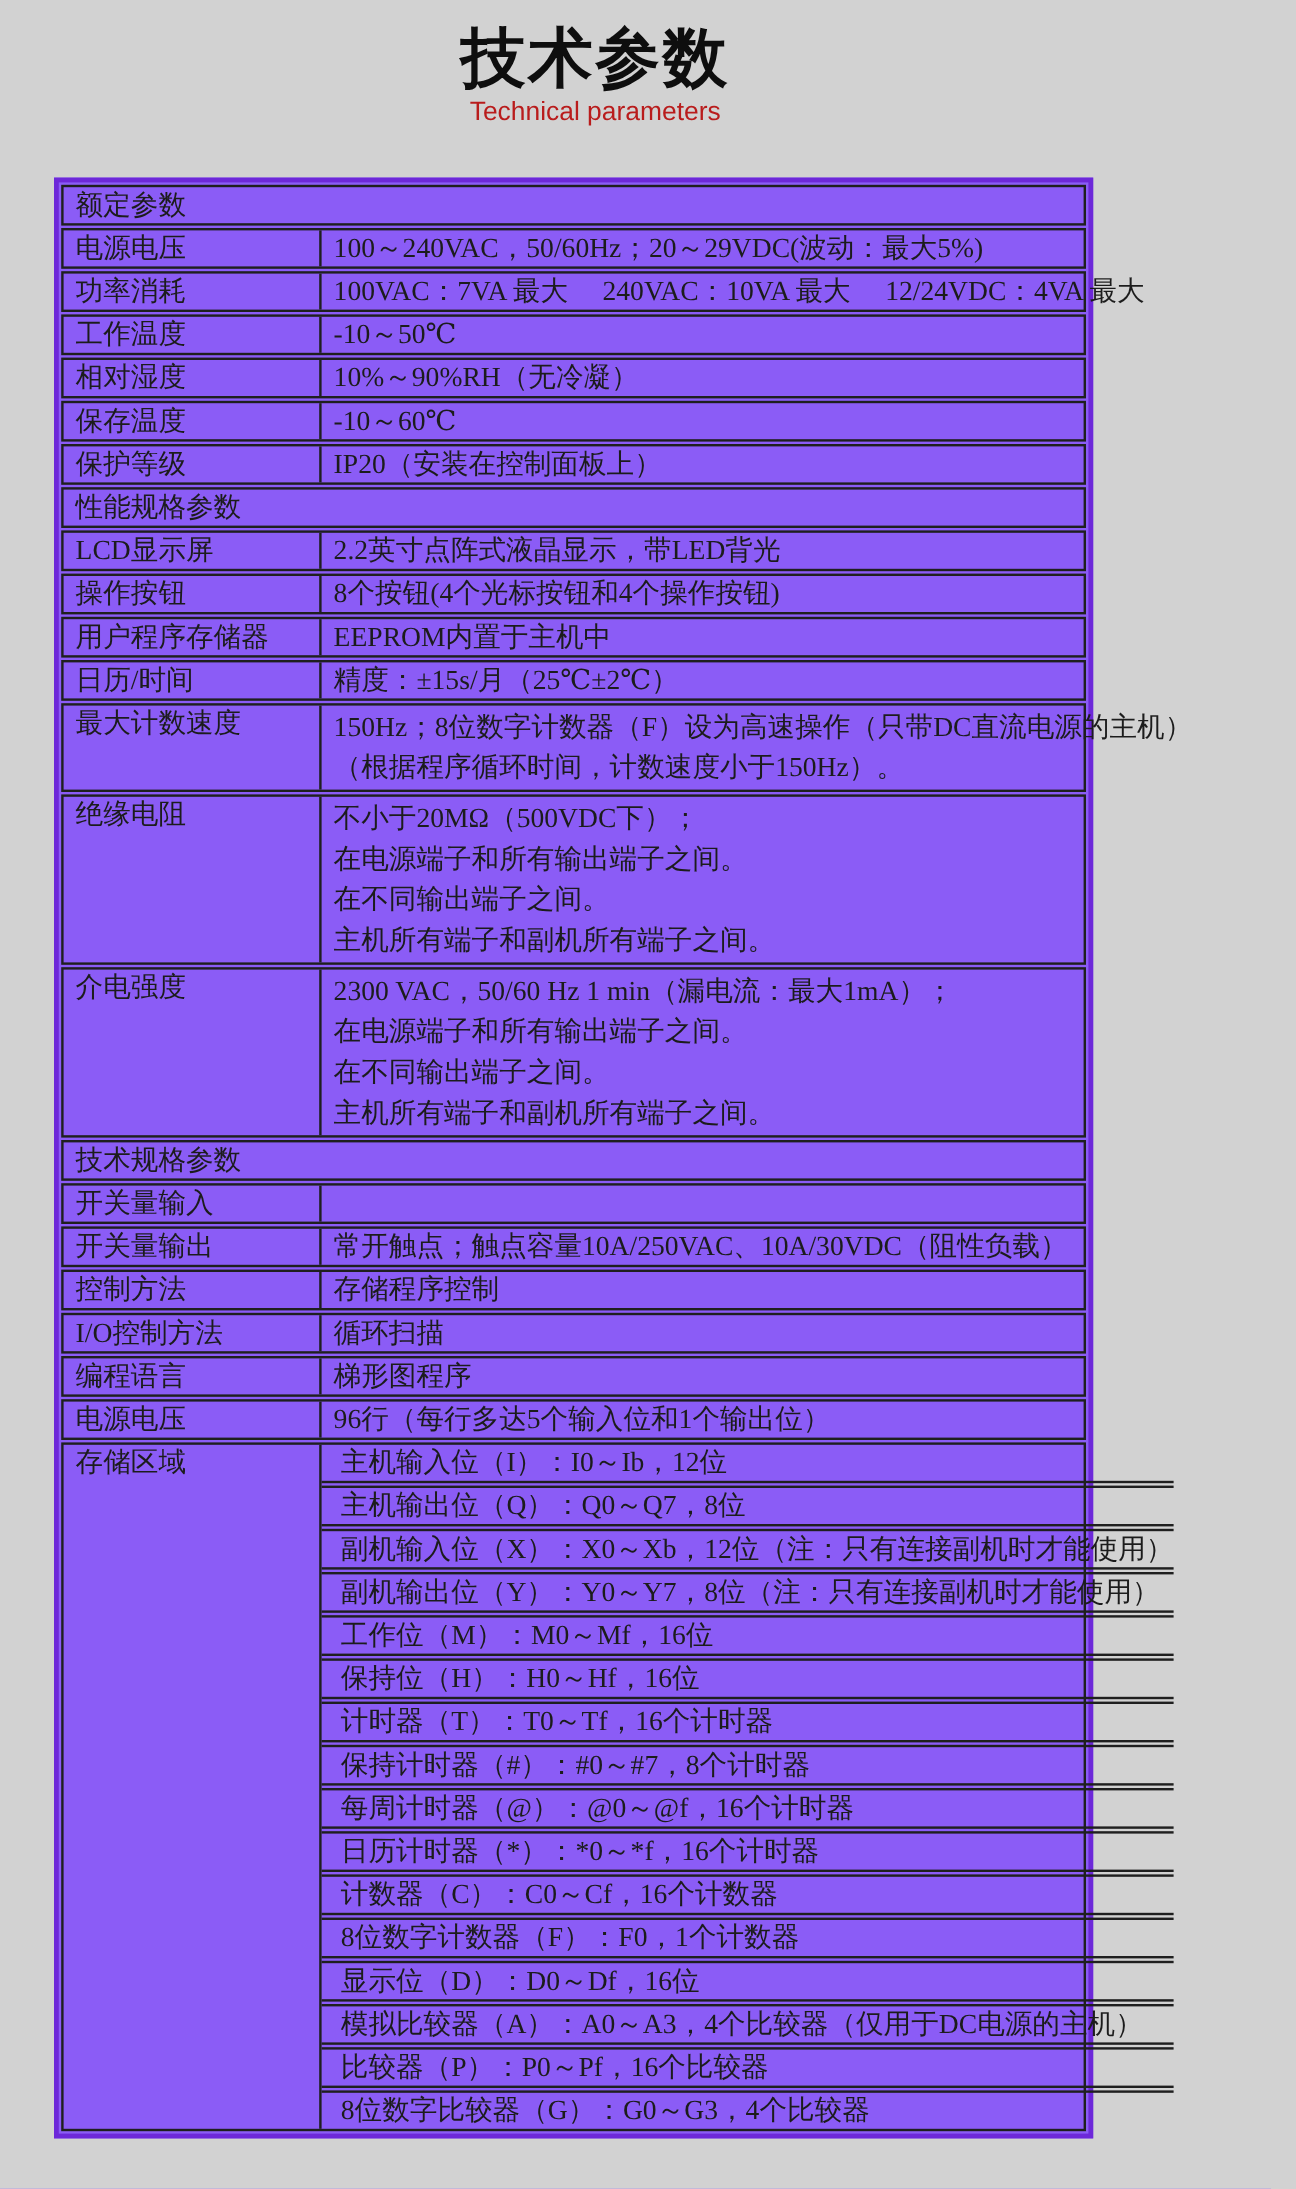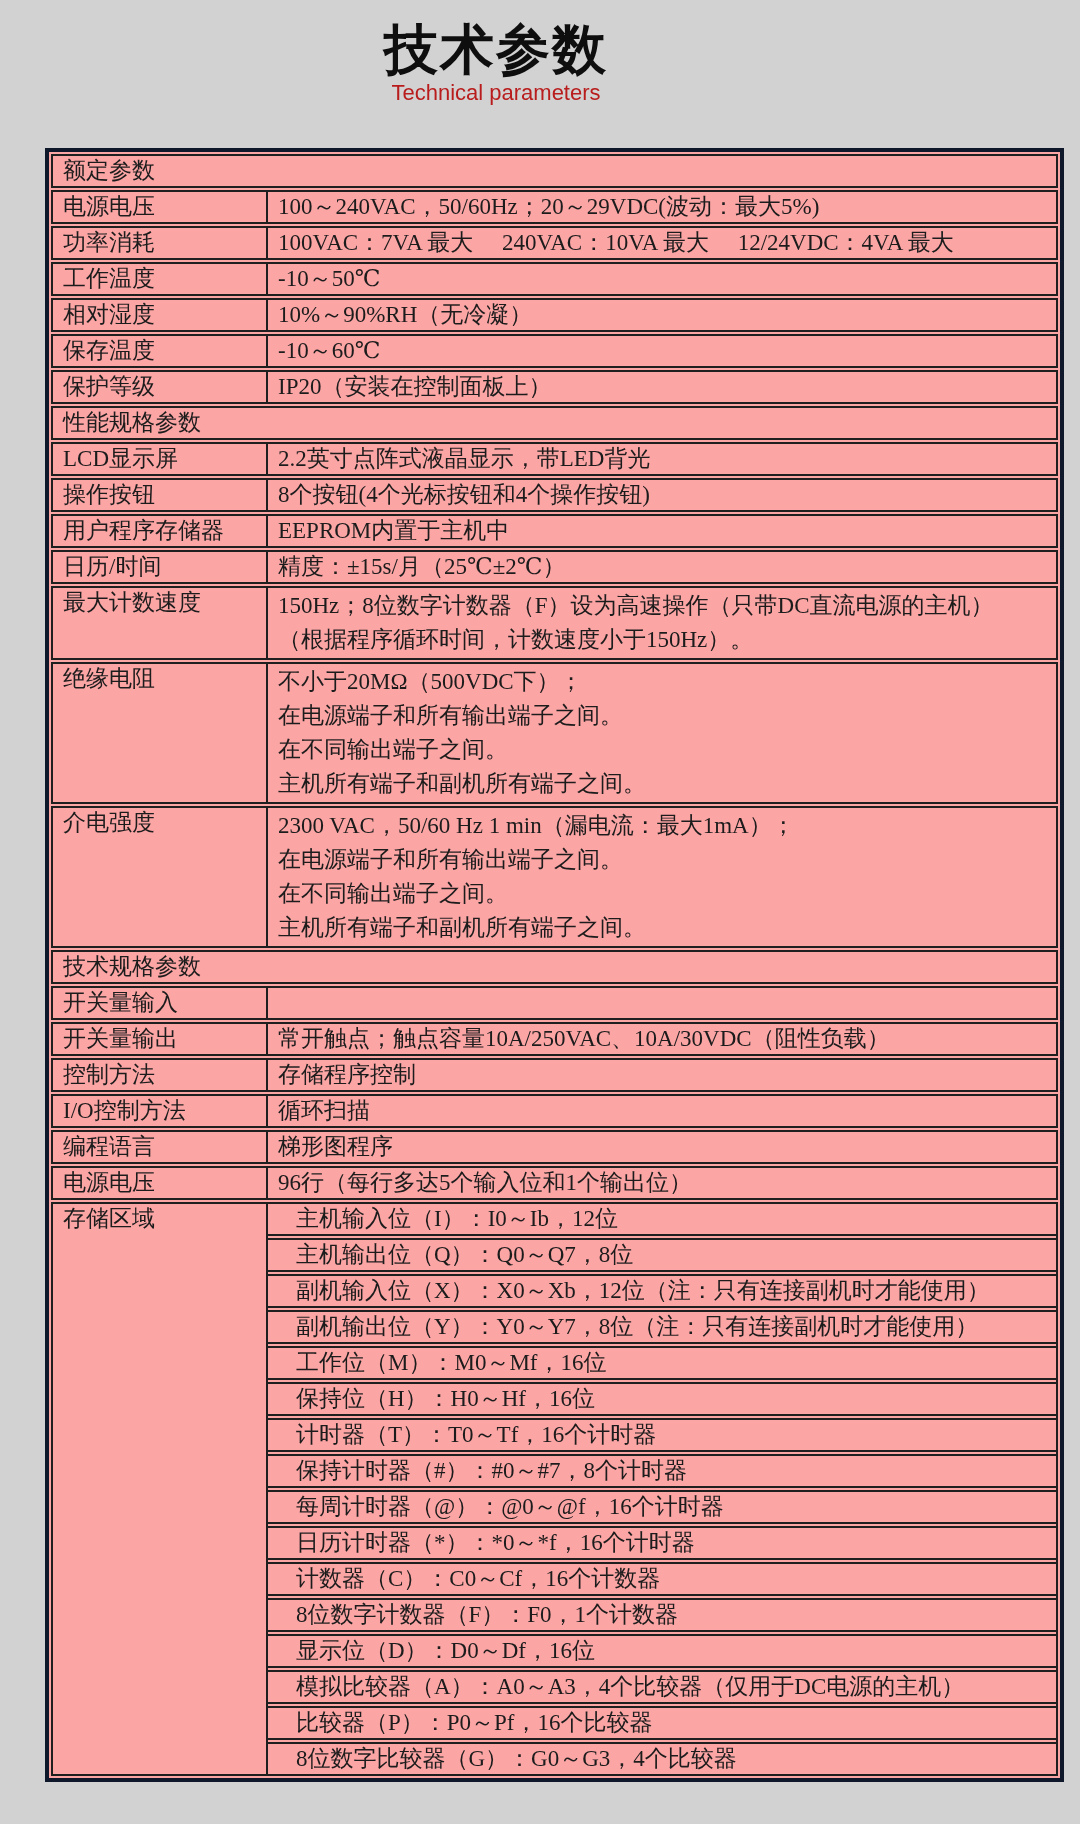--- a/index.html
+++ b/index.html
@@ -29,24 +29,24 @@
   .subtitle{
     font-family:"Liberation Sans","DejaVu Sans",sans-serif;
     font-size:22px;
     color:#b91c1c;
     line-height:26px;
     margin-top:2px;
   }
   .spec-table{
     position:absolute;
     left:45px;top:148px;
-    width:1019px;
+    width:866px;
     box-sizing:border-box;
-    border:4px solid #0f172a;
-    background:#fca5a5;
+    border:4px solid #6d28d9;
+    background:#8b5cf6;
     padding:0 1px;
   }
   .t-row{
     border:2px solid #1f1f1f;
     margin:2px 1px;
     display:flex;
     align-items:stretch;
     font-size:23px;
   }
   .cell{padding:1px 10px;}
@@ -57,21 +57,21 @@
     border-right:2px solid #1f1f1f;
     line-height:28px;
     white-space:nowrap;
     overflow:hidden;
   }
   .cell-value{flex:1;}
   .cell-value .line{line-height:28px;white-space:nowrap;}
   .cell-value.multi .line{line-height:34px;}
   .cell-group{flex:1;display:flex;flex-direction:column;}
   .group-item{
-    padding:1px 0 1px 28px;
+    padding:1px 0 1px 16px;
     line-height:28px;
     white-space:nowrap;
   }
   .group-item + .group-item{border-top:6px double #1f1f1f;}
 </style>
 </head>
 <body>
 
 <div class="header">
   <div class="title">技术参数</div>

